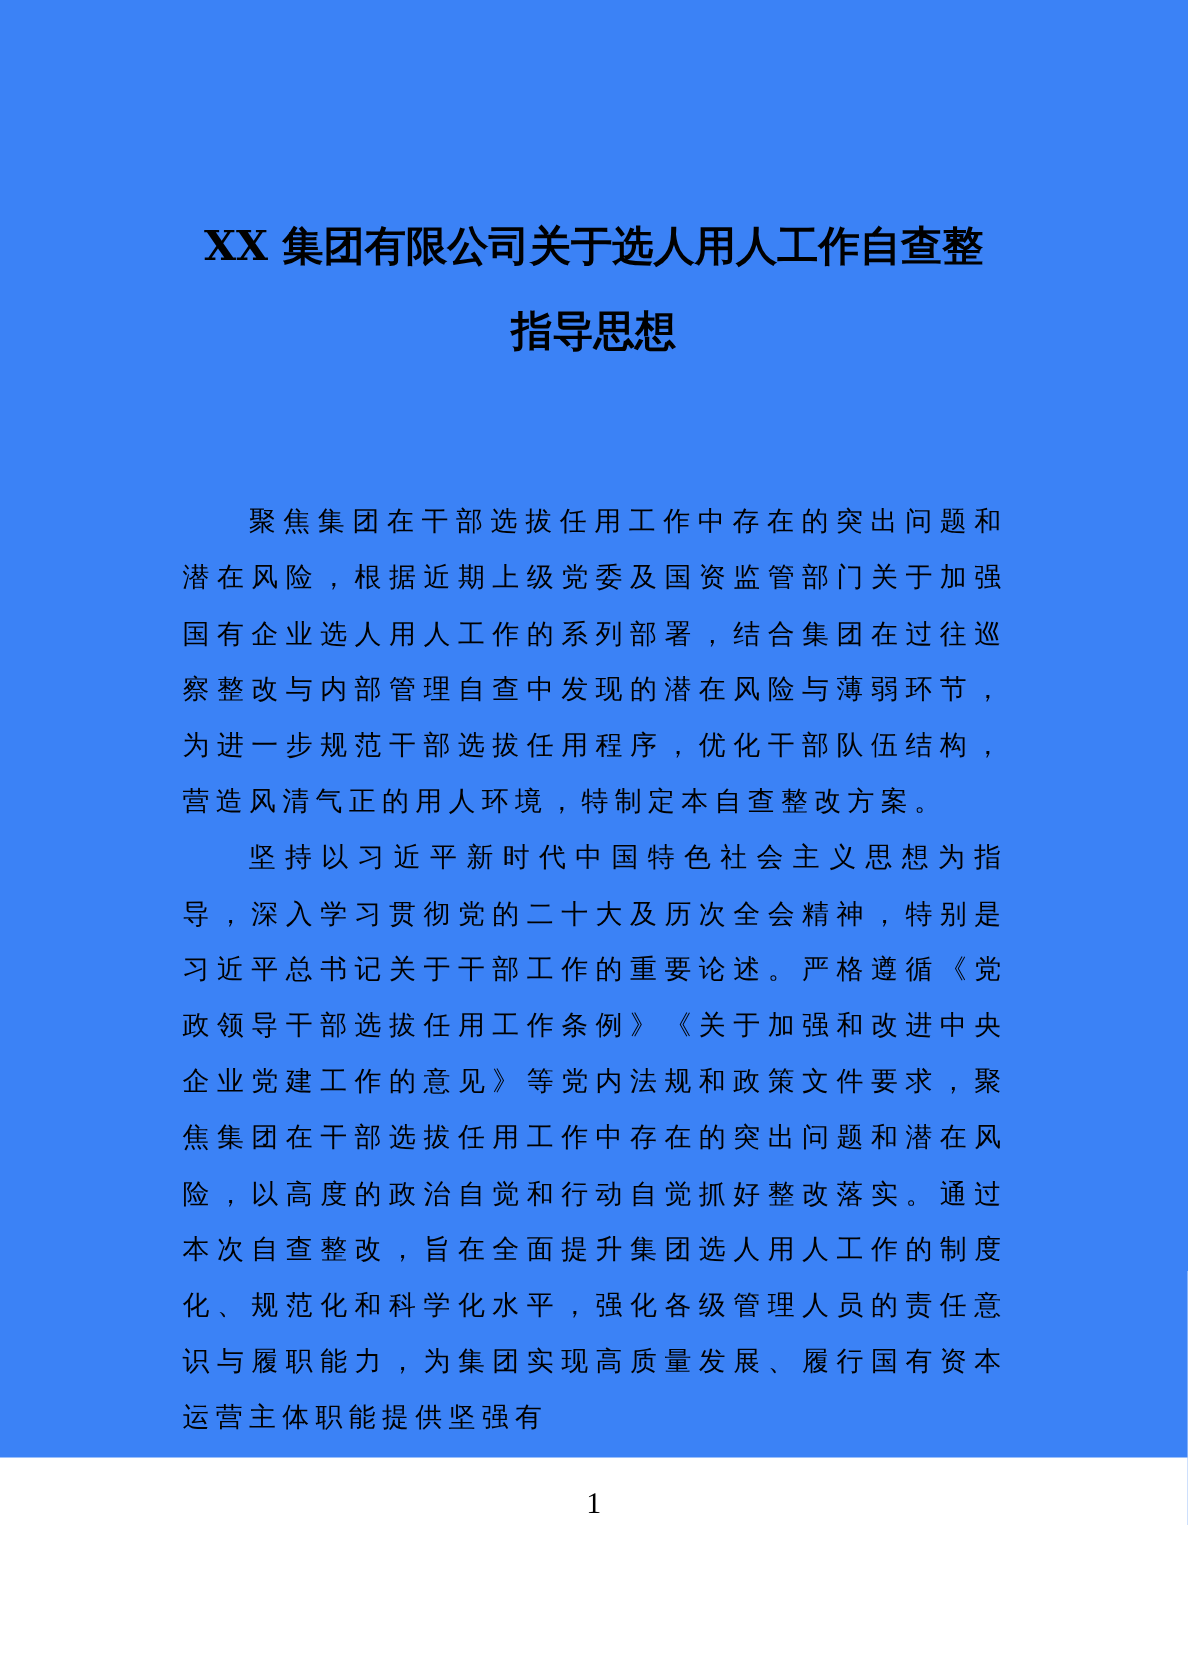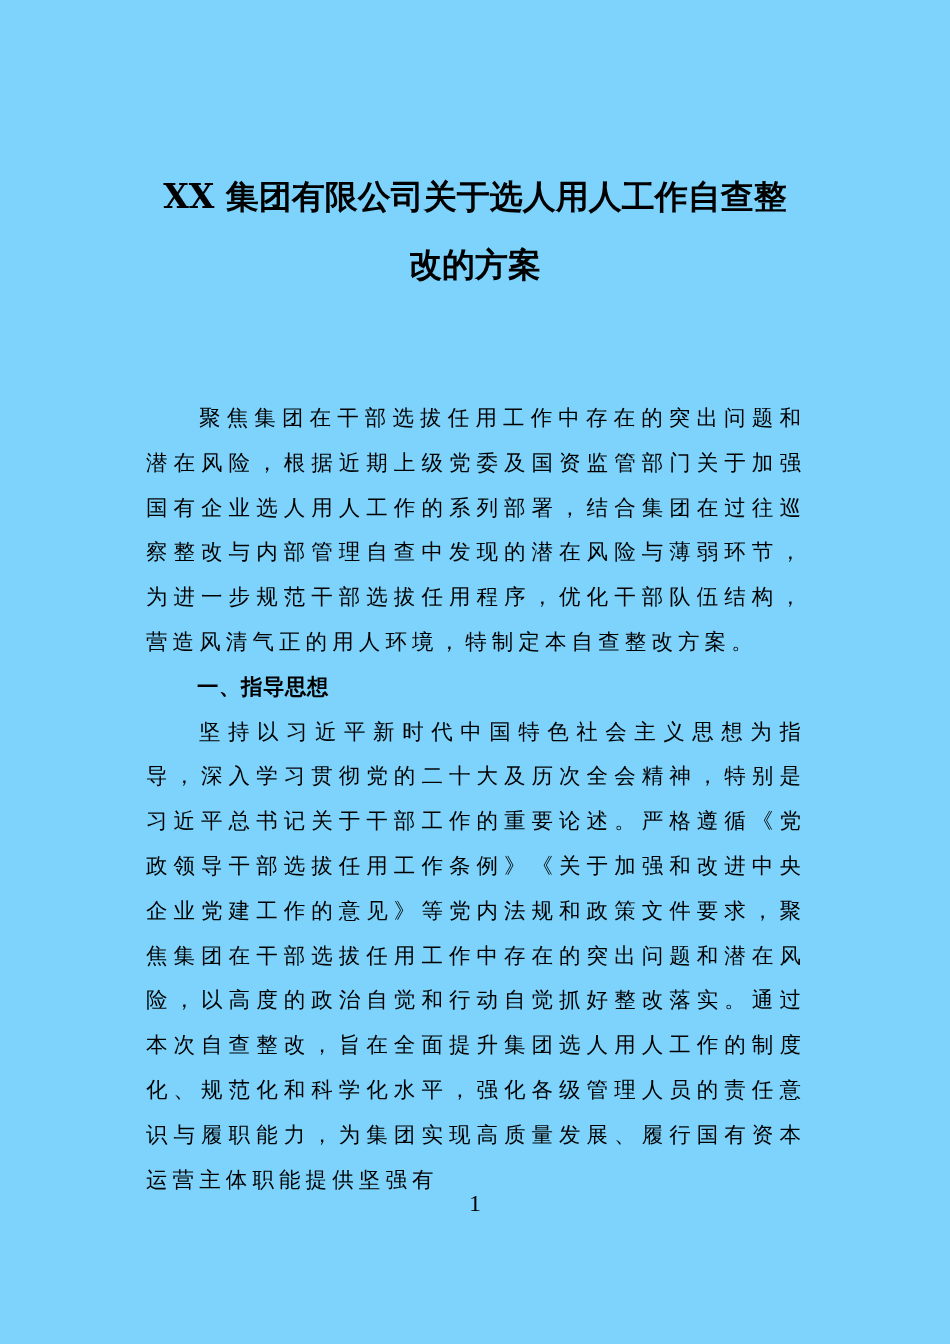--- a/index.html
+++ b/index.html
@@ -12,22 +12,22 @@
       height: 1344px;
       position: relative;
       overflow: hidden;
       color: #000000;
     }
     .page {
       position: absolute;
       left: 0;
       top: 0;
       width: 950px;
-      height: 1344px;
-      background: #7dd3fc;
+      height: 1166px;
+      background: #3b82f6;
     }
     .title {
       position: absolute;
       left: 120px;
       top: 163px;
       width: 710px;
       text-align: center;
       font-family: "DejaVu Serif", "Liberation Serif", serif;
       font-weight: bold;
       font-size: 33px;
@@ -68,23 +68,22 @@
       font-size: 24px;
       line-height: 30px;
     }
   </style>
 </head>
 <body>
 
 <div class="page">
   <h1 class="title">
     <span>XX 集团有限公司关于选人用人工作自查整</span><br>
-    <span>改的方案</span>
+    <span>指导思想</span>
   </h1>
 
   <div class="body">
     <p>聚焦集团在干部选拔任用工作中存在的突出问题和潜在风险，根据近期上级党委及国资监管部门关于加强国有企业选人用人工作的系列部署，结合集团在过往巡察整改与内部管理自查中发现的潜在风险与薄弱环节，为进一步规范干部选拔任用程序，优化干部队伍结构，营造风清气正的用人环境，特制定本自查整改方案。</p>
-    <h2>一、指导思想</h2>
     <p>坚持以习近平新时代中国特色社会主义思想为指导，深入学习贯彻党的二十大及历次全会精神，特别是习近平总书记关于干部工作的重要论述。严格遵循《党政领导干部选拔任用工作条例》《关于加强和改进中央企业党建工作的意见》等党内法规和政策文件要求，聚焦集团在干部选拔任用工作中存在的突出问题和潜在风险，以高度的政治自觉和行动自觉抓好整改落实。通过本次自查整改，旨在全面提升集团选人用人工作的制度化、规范化和科学化水平，强化各级管理人员的责任意识与履职能力，为集团实现高质量发展、履行国有资本运营主体职能提供坚强有</p>
   </div>
 
   <div class="page-number">1</div>
 </div>
 
 </body></html>

